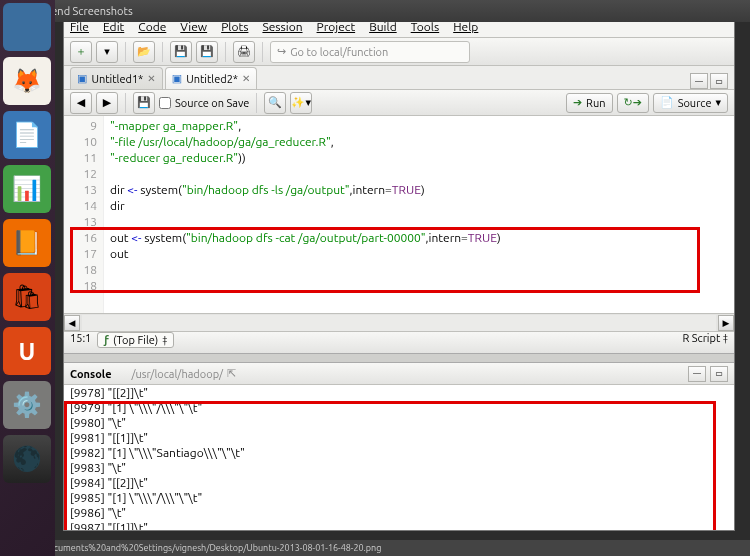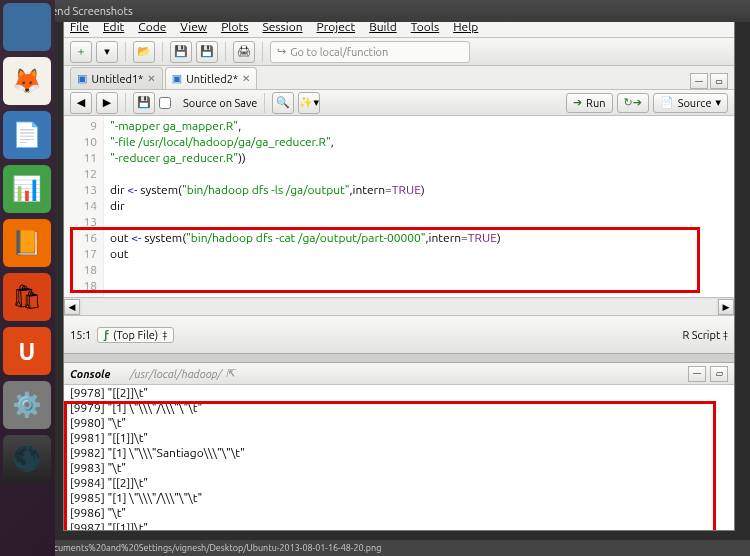--- a/index.html
+++ b/index.html
@@ -26,45 +26,45 @@
 .tab.inactive { background: linear-gradient(#e8e8e6,#ddddd9); }
 .tab .doc-icon { color: #2a6fc7; }
 .tab .close { font-size: 10px; color: #777; }
 .tab-spacer { flex: 1; }
 .tab-winbtn { width: 18px; height: 16px; background: linear-gradient(#fdfdfd,#e4e4e2); border: 1px solid #b0b0ac; margin-left: 2px; font-size: 8px; display: flex; align-items: center; justify-content: center; }
 
 .pane { flex: 1; display: flex; flex-direction: column; min-height: 0; }
 .pane-toolbar { height: 26px; background: linear-gradient(#f7f7f5,#e4e4e2); border-bottom: 1px solid #c0c0bc; display: flex; align-items: center; padding: 0 6px; gap: 4px; }
 .pane-toolbar .right { margin-left: auto; display: flex; gap: 4px; align-items: center; }
 .pill { height: 20px; background: linear-gradient(#fdfdfd,#e4e4e2); border: 1px solid #b0b0ac; border-radius: 3px; padding: 0 6px; display: flex; align-items: center; font-size: 11px; gap: 4px; }
-.checkbox-row { display: flex; align-items: flex-end; gap: 12px; font-size: 11px; }
+.checkbox-row { display: flex; align-items: flex-end; gap: 4px; font-size: 11px; }
 .checkbox-row input { width: 12px; height: 12px; }
 
 .editor { flex: 1; display: flex; background: #fff; font-family: "DejaVu Sans Mono", Menlo, monospace; font-size: 12px; overflow: hidden; position: relative; }
 .gutter { width: 40px; background: #f7f7f5; border-right: 1px solid #eee; text-align: right; padding: 2px 6px 0 0; color: #999; }
 .gutter div { height: 16px; line-height: 16px; }
 .code { flex: 1; padding: 2px 6px 0 6px; position: relative; }
 .code div { height: 16px; line-height: 16px; white-space: pre; }
 .tk-str { color: #008800; }
 .tk-kw { color: #0000cc; }
 .tk-const { color: #701a75; }
 .hlbox { position: absolute; border: 3px solid #e00000; pointer-events: none; }
 
 .hscroll { height: 18px; border-top: 1px solid #c0c0bc; background: #e4e4e2; display: flex; align-items: center; }
 .hscroll .arrow { width: 16px; height: 16px; border: 1px solid #b0b0ac; background: linear-gradient(#fdfdfd,#ddd); font-size: 9px; display: flex; align-items: center; justify-content: center; }
 .hscroll .track { flex: 1; height: 16px; background: #ebebe9; margin: 0 2px; }
 
-.status { height: 38px; border-top: 1px solid #c0c0bc; background: linear-gradient(#f7f7f5,#e4e4e2); display: flex; align-items: center; padding: 0 6px; font-size: 11px; }
+.status { height: 22px; border-top: 1px solid #c0c0bc; background: linear-gradient(#f7f7f5,#e4e4e2); display: flex; align-items: flex-start; padding: 0 6px; font-size: 11px; }
 .status .scope { border: 1px solid #b0b0ac; border-radius: 3px; padding: 1px 6px; margin-left: 6px; background: #fafaf8; display: flex; align-items: center; gap: 4px; }
 .status .scope .fn-icon { color: #3a7a3a; font-weight: bold; }
 .status .right { margin-left: auto; }
 
 .divider { height: 10px; background: #cfcfcc; border-top: 1px solid #aaa; border-bottom: 1px solid #aaa; }
 
-.console-header { height: 22px; background: linear-gradient(#f7f7f5,#e4e4e2); border-bottom: 1px solid #c0c0bc; display: flex; align-items: center; padding: 0 6px; font-size: 11px; font-style: italic; }
+.console-header { height: 22px; background: linear-gradient(#f7f7f5,#e4e4e2); border-bottom: 1px solid #c0c0bc; display: flex; align-items: center; padding: 0 6px; font-size: 11px; }
 .console-header .path { color: #888; margin-left: 20px; }
 .console-header .right { margin-left: auto; display: flex; gap: 2px; }
 
 .console-body { flex: none; height: 145px; background: #fff; font-family: "DejaVu Sans Mono", Menlo, monospace; font-size: 12px; overflow: hidden; position: relative; padding: 0 6px; }
 .console-body div { height: 15px; line-height: 15px; white-space: pre; }
 
 .footerbar { position: absolute; left: 0; bottom: 0; right: 0; height: 16px; background: #444; color: #ccc; font-size: 9px; line-height: 16px; padding-left: 6px; }
 </style>
 </head>
 <body>

